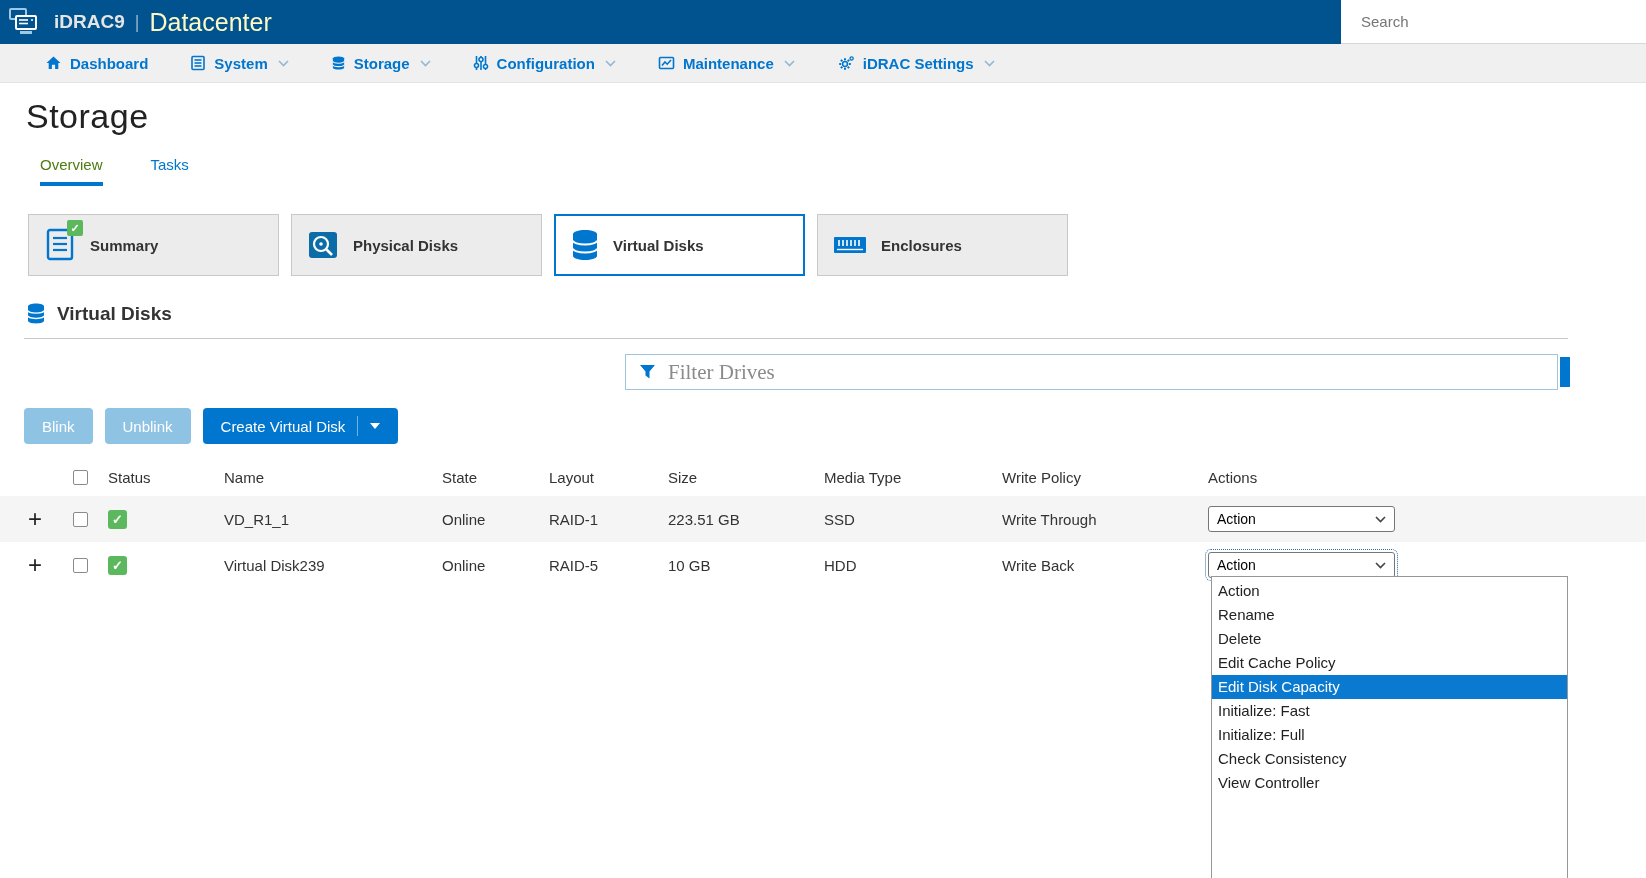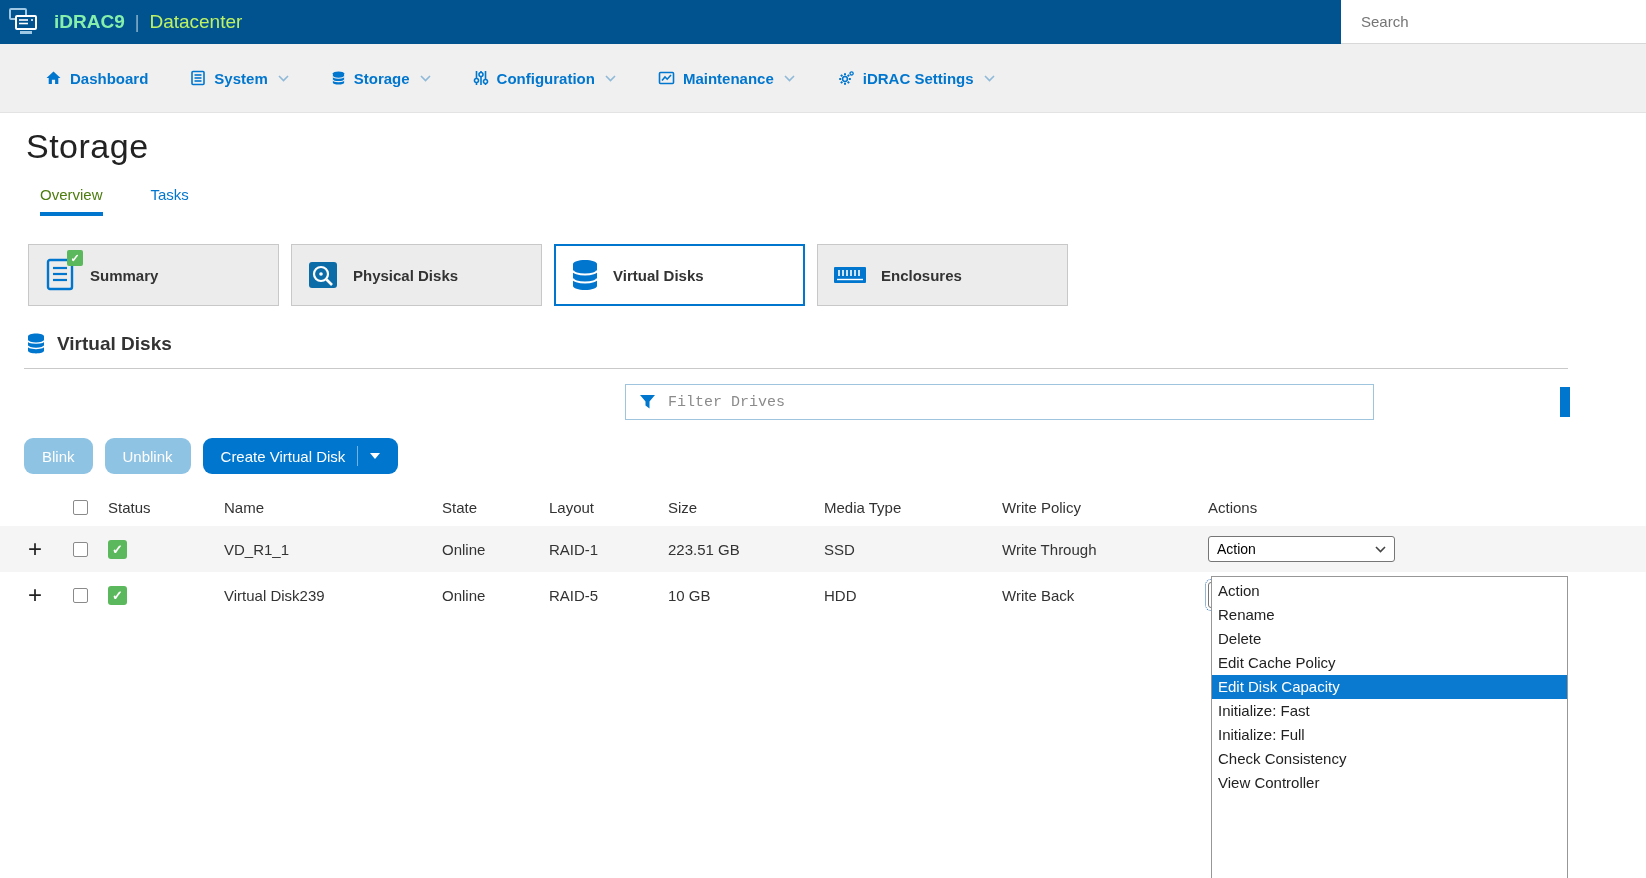--- a/index.html
+++ b/index.html
@@ -6,28 +6,28 @@
   html,body { width:1646px; height:878px; }
   body {
     font-family: "Liberation Sans", sans-serif;
     background:#fff; color:#333;
     position:relative; overflow:hidden;
   }
 
   
   .topbar { height:44px; background:#00538E; display:flex; align-items:center; }
   .logo { margin-left:8px; display:flex; align-items:center; }
-  .brand { color:#86efac; font-size:19px; font-weight:bold; margin-left:10px; }
+  .brand { color:#e5e5e5; font-size:19px; font-weight:bold; margin-left:10px; }
   .brand-sep { color:rgba(255,255,255,.55); font-size:18px; font-weight:300; margin:0 10px; }
-  .product { color:#bef264; font-size:19px; font-weight:400; }
+  .product { color:#fef9c3; font-size:25px; font-weight:400; }
   .search-box { margin-left:auto; width:305px; height:44px; background:#fff; display:flex; align-items:center; border-bottom:1px solid #d8d8d8; }
   .search-box input { border:none; outline:none; width:100%; font-size:15px; color:#555; padding-left:20px; font-family:"Liberation Sans",sans-serif; background:transparent; }
 
   
-  .nav { height:69px; background:#f0f0f0; display:flex; align-items:center; padding-left:24px; border-bottom:1px solid #e3e3e3; }
+  .nav { height:39px; background:#f0f0f0; display:flex; align-items:center; padding-left:24px; border-bottom:1px solid #e3e3e3; }
   .nav-item { display:flex; align-items:center; gap:8px; padding:0 21px; color:#0076CE; font-size:15px; font-weight:700; cursor:pointer; }
   .nav-item svg.chev { margin-left:2px; }
 
   
   .page-title { font-size:34px; font-weight:400; color:#222; margin:14px 0 0 26px; letter-spacing:.5px; }
 
   .tabs { display:flex; gap:48px; margin:20px 0 0 40px; }
   .tab { font-size:15px; padding-bottom:9px; cursor:pointer; }
   .tab.active { color:#4d7c0f; font-weight:400; border-bottom:4px solid #0076CE; }
   .tab.inactive { color:#0076CE; }
@@ -38,28 +38,28 @@
   .card.selected { background:#fff; border:2px solid #0076CE; }
   .card-label { font-size:15px; font-weight:700; color:#333; margin-left:13px; }
   .badge { position:absolute; left:38px; top:5px; width:16px; height:16px; background:#5CB85C; border-radius:2px; color:#fff; font-size:11px; font-weight:bold; display:flex; align-items:center; justify-content:center; }
 
   
   .section-head { display:flex; align-items:center; gap:11px; margin:26px 0 0 26px; font-size:19px; font-weight:700; color:#333; }
   .section-rule { border:none; border-top:1px solid #c9c9c9; margin:13px 0 0 24px; width:1544px; }
 
   
   .filter-row { position:relative; height:38px; margin-top:15px; }
-  .filter-input { position:absolute; left:625px; top:0; width:749px; height:36px; border:1px solid #9fc4de; font-size:15px; color:#666; padding-left:42px; outline:none; font-family:Liberation Mono, monospace; }
+  .filter-input { position:absolute; left:625px; top:0; width:933px; height:36px; border:1px solid #9fc4de; font-size:21px; color:#666; padding-left:42px; outline:none; font-family:Liberation Serif, serif; }
   .filter-input::placeholder { color:#8b8b8b; }
   .funnel { position:absolute; left:639px; top:10px; }
   .adv-filter { position:absolute; left:1560px; top:3px; width:10px; height:30px; background:#0076CE; }
 
   
   .toolbar { display:flex; gap:12px; margin:16px 0 0 24px; }
-  .btn { height:36px; border:none; border-radius:9px; font-size:15px; font-family:"Liberation Sans",sans-serif; color:#fff; padding:0 18px; cursor:pointer; }
+  .btn { height:36px; border:none; border-radius:4px; font-size:15px; font-family:"Liberation Sans",sans-serif; color:#fff; padding:0 18px; cursor:pointer; }
   .btn.disabled { background:#8FC3E4; }
   .btn.primary { background:#0076CE; display:flex; align-items:center; }
   .btn.primary .caret-sect { display:flex; align-items:center; margin-left:12px; padding-left:12px; border-left:1px solid rgba(255,255,255,.45); height:20px; }
 
   
   .table { margin-top:14px; }
   .trow { display:grid; grid-template-columns:56px 40px 116px 218px 107px 119px 156px 178px 206px 1fr; align-items:center; padding-left:12px; font-size:15px; color:#333; }
   .thead { height:38px; }
   .tr { height:46px; }
   .tr.alt { background:#f5f5f5; }

